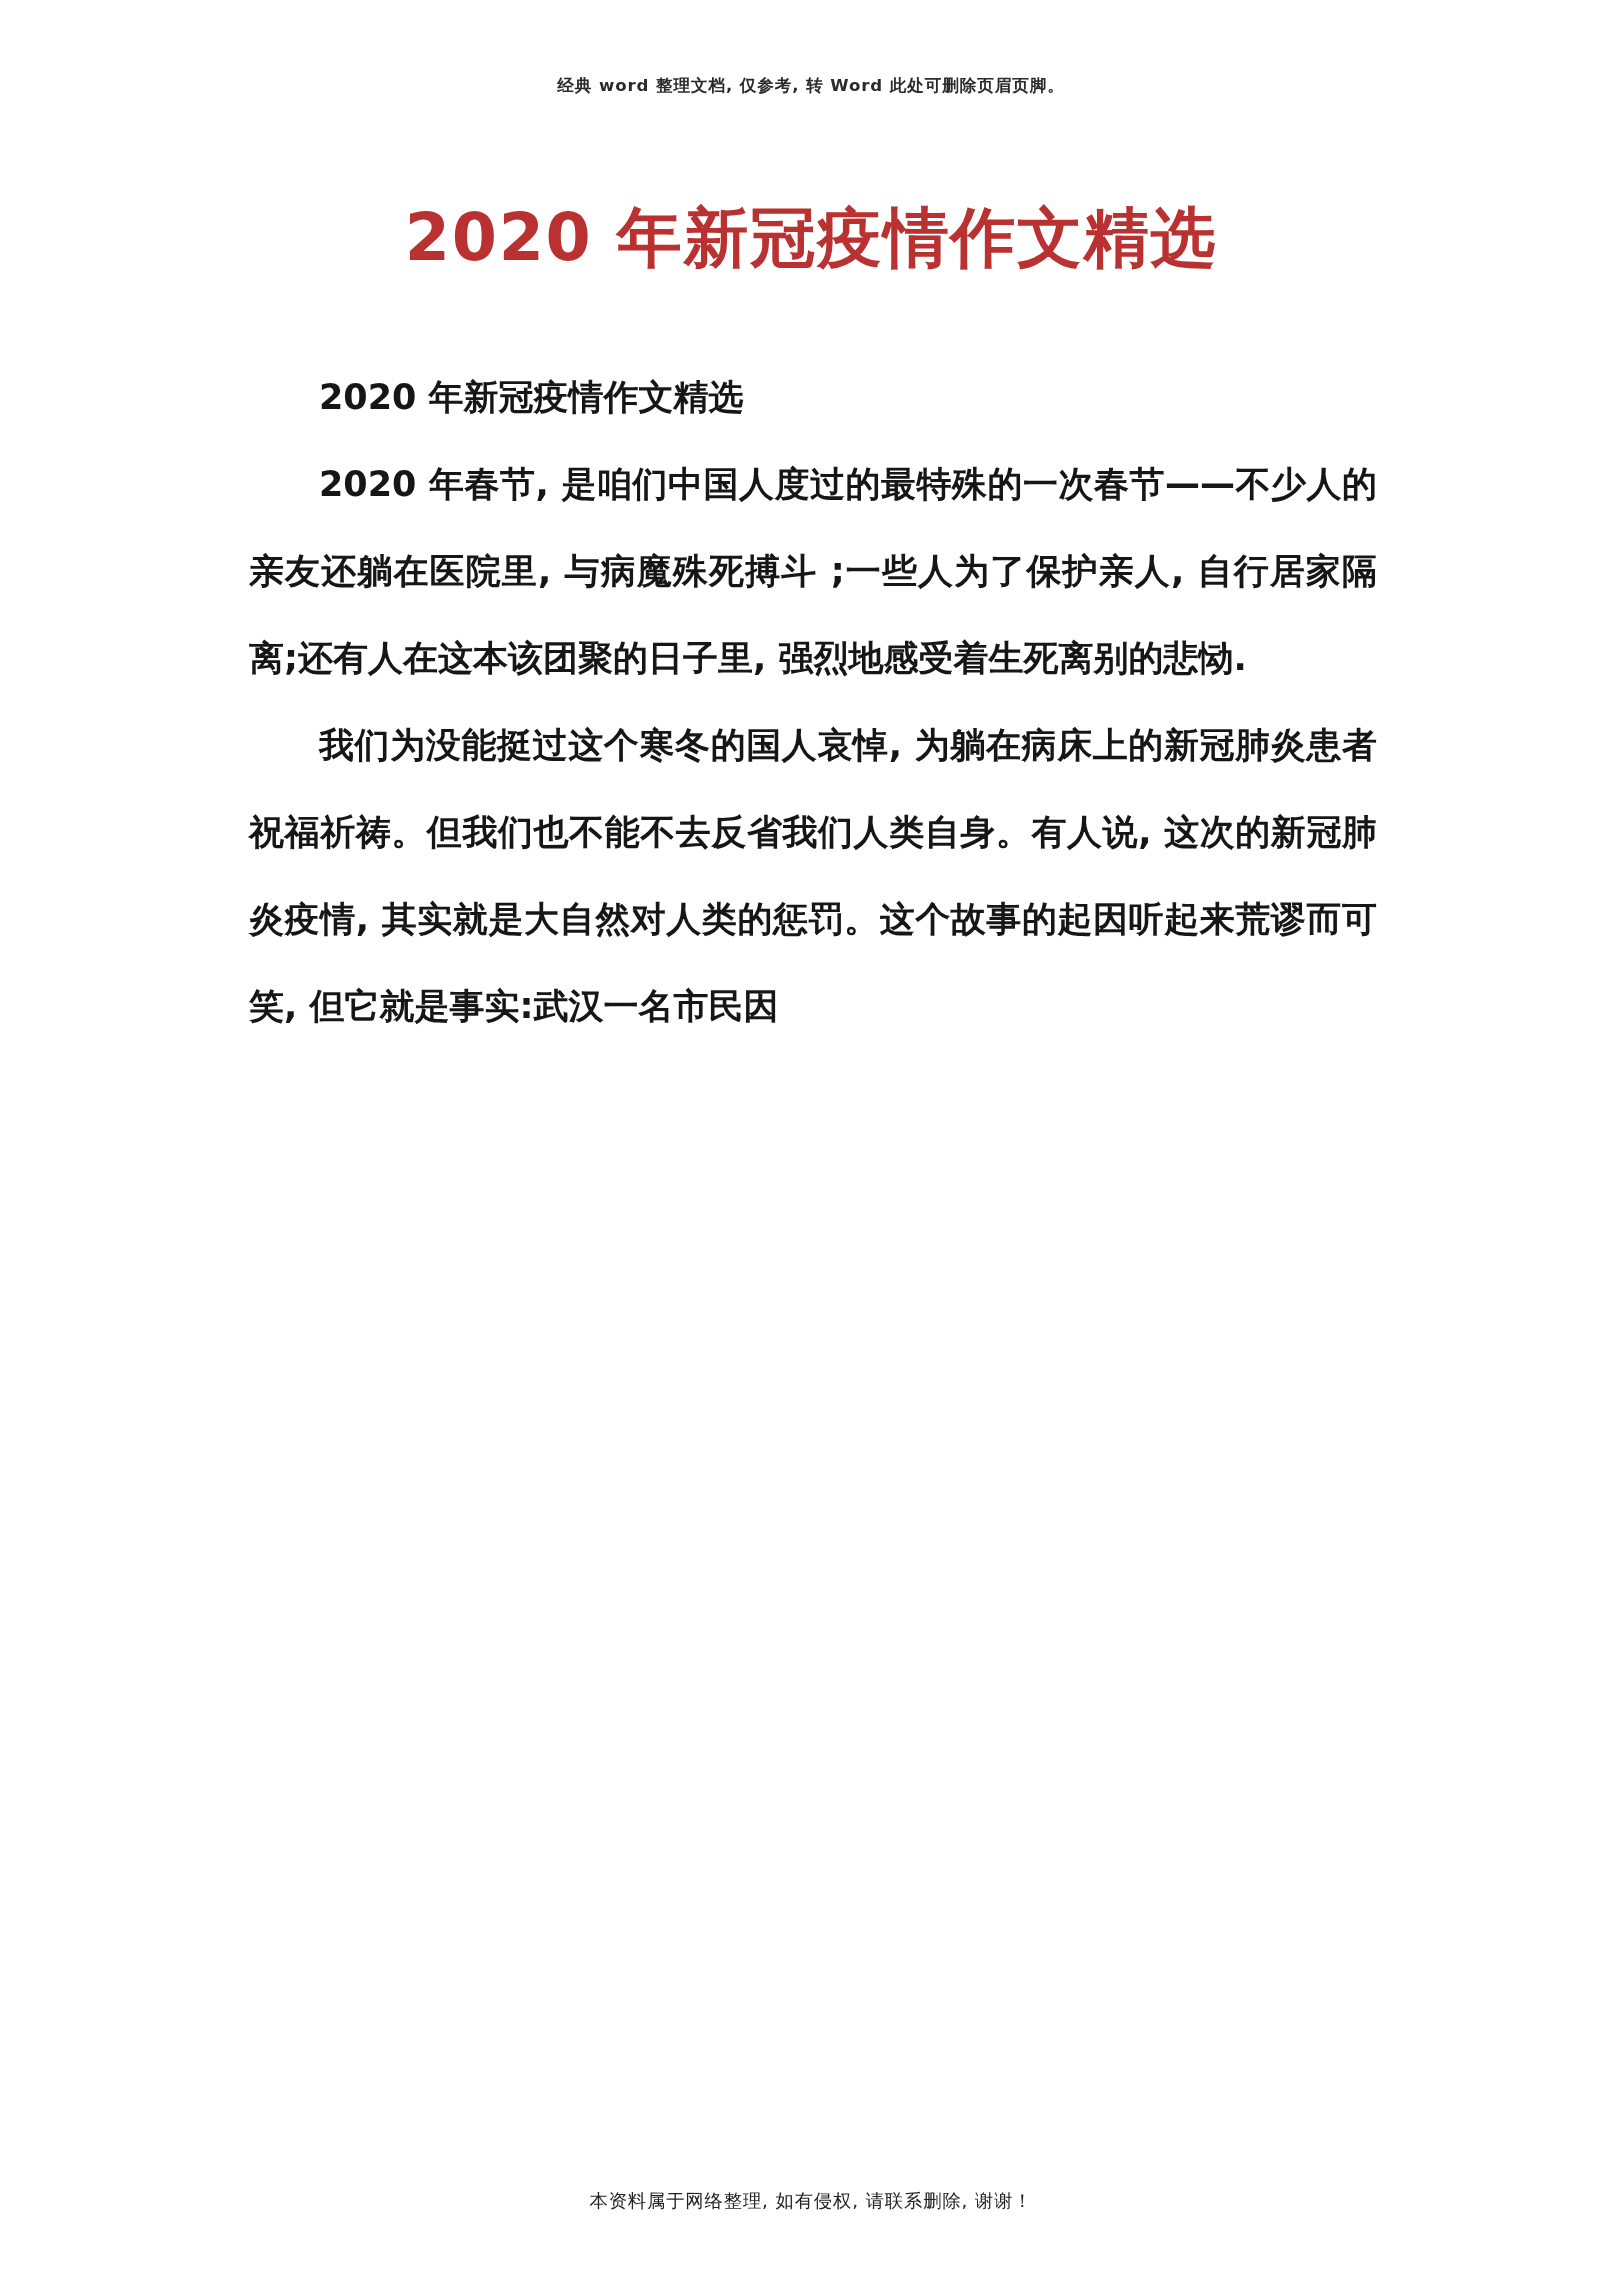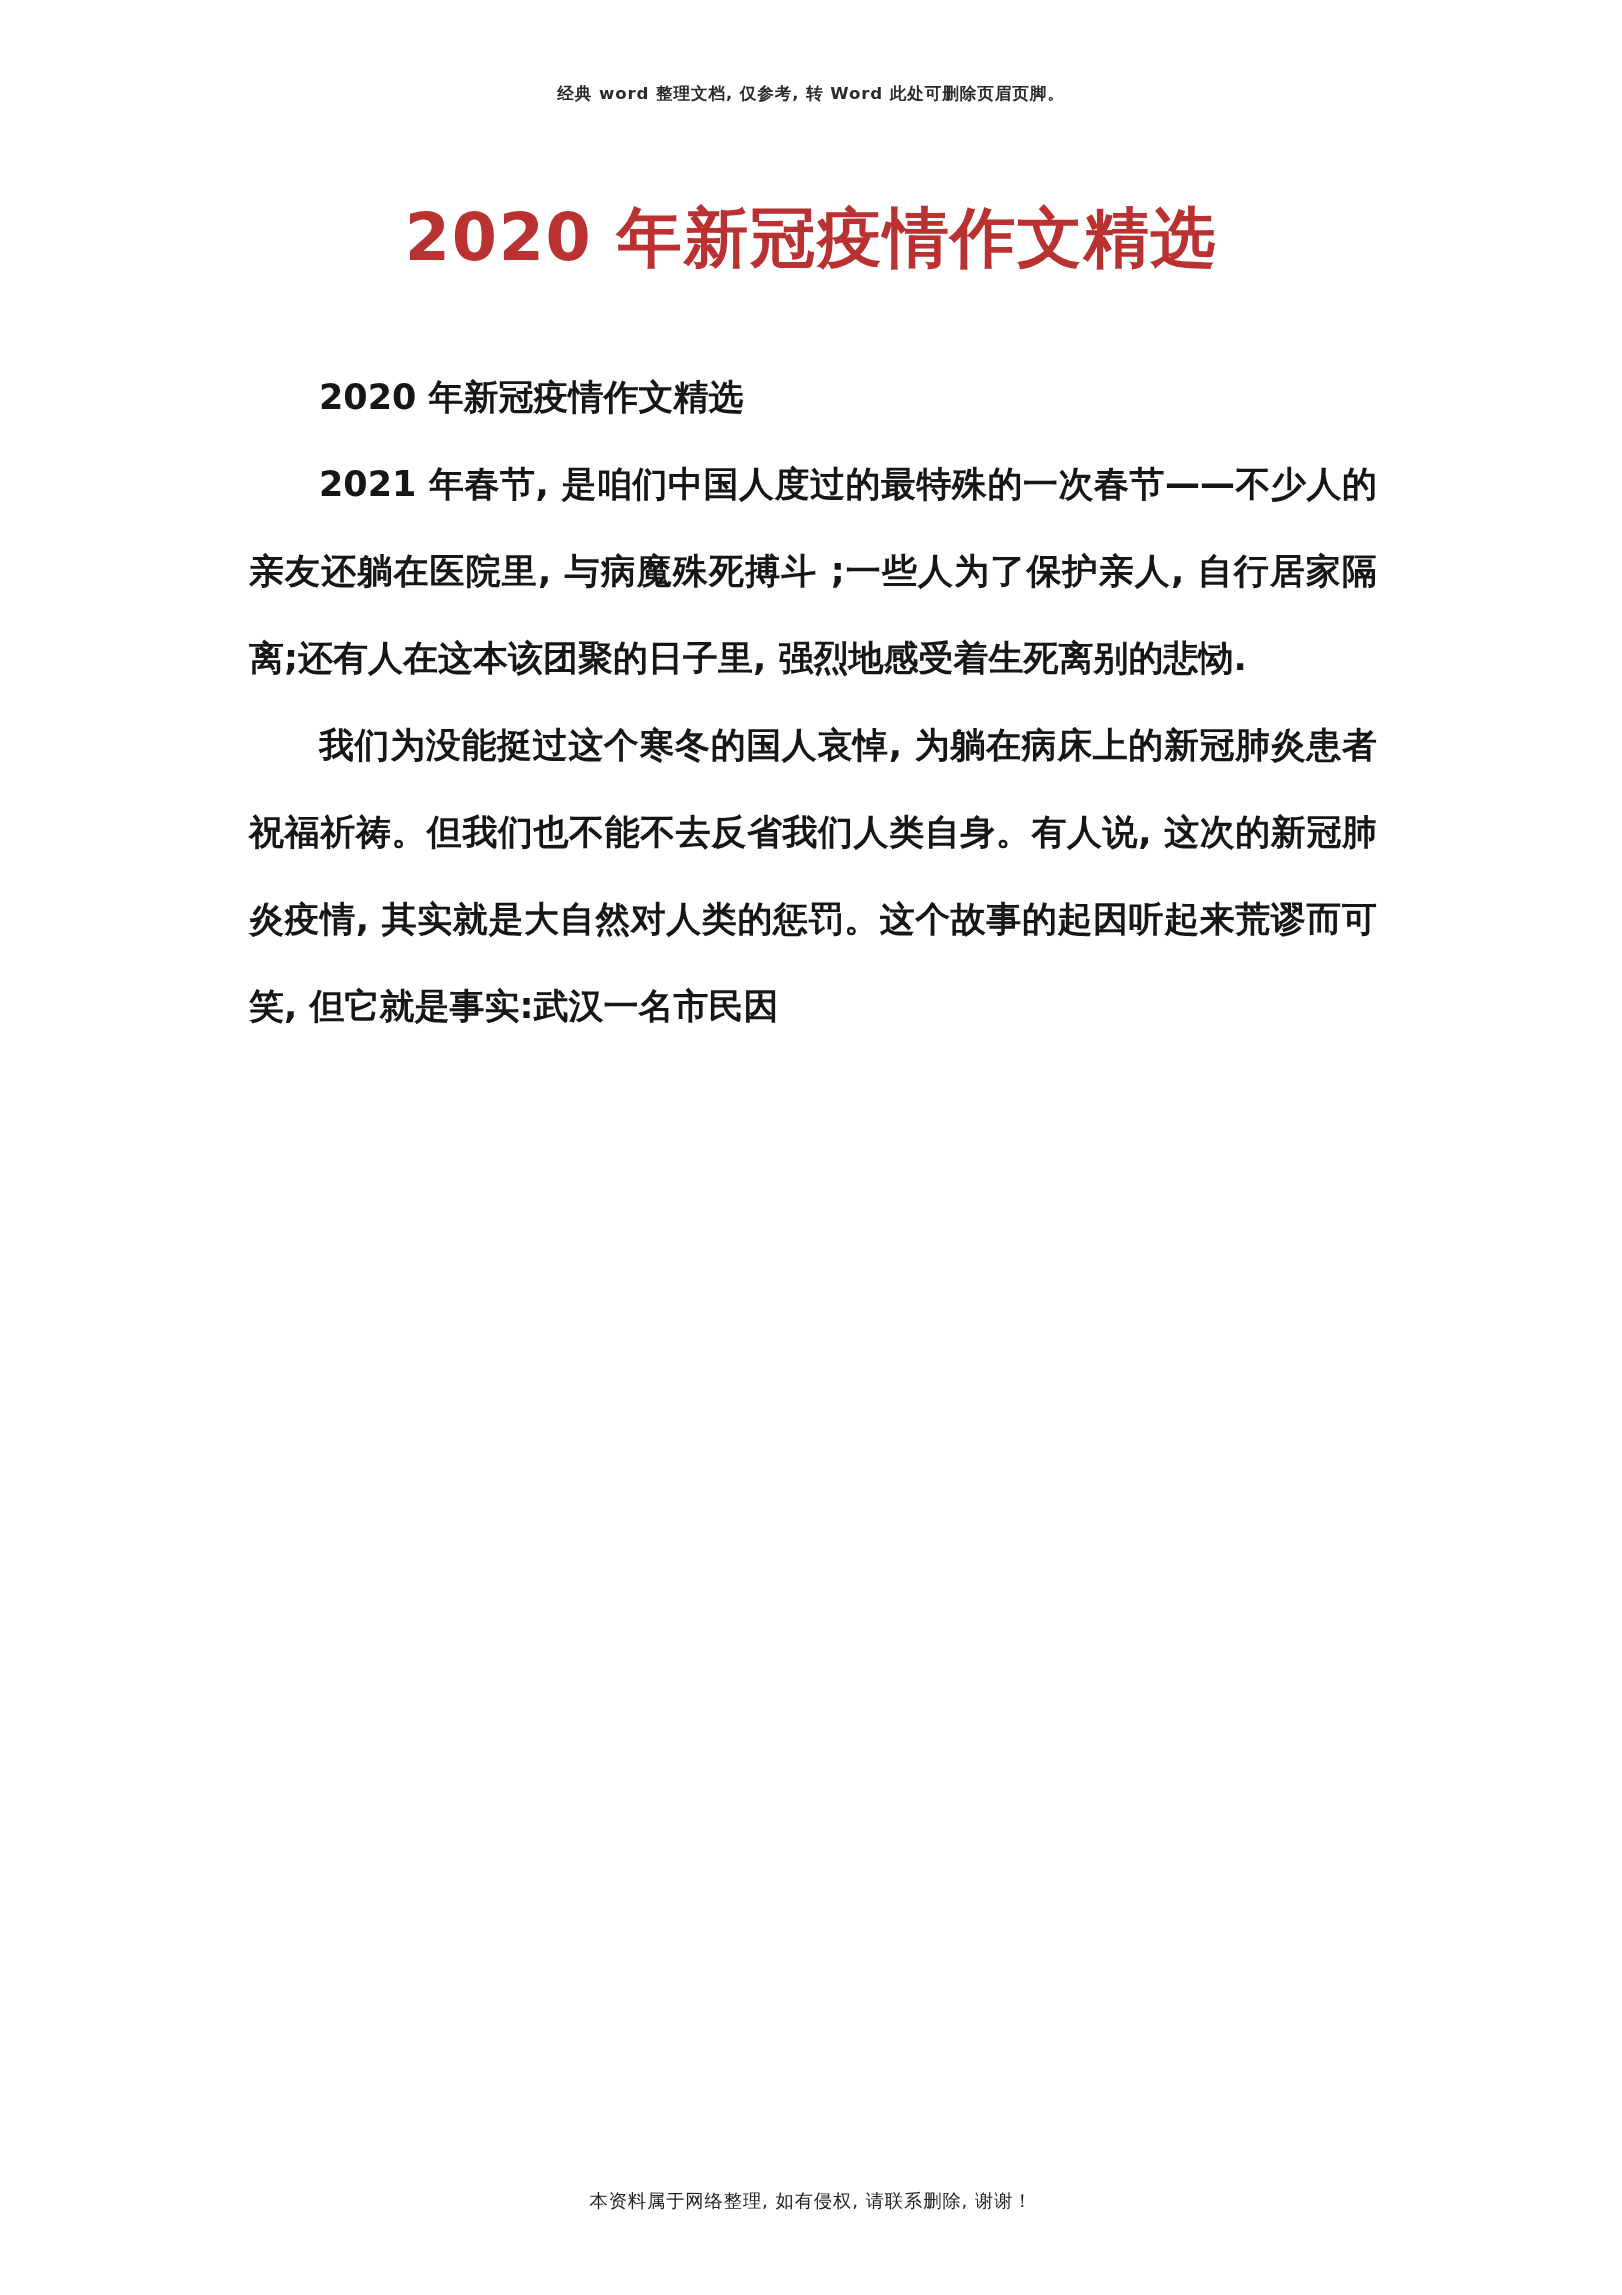--- a/index.html
+++ b/index.html
@@ -18,21 +18,20 @@
   .header-note {
     position: absolute;
     top: 75px;
     left: 0;
     right: 0;
     text-align: center;
     font-size: 16.6px;
     font-weight: 600;
     color: #2b2b2b;
     letter-spacing: 0.9px;
-    margin-top: 8px;
   }
   .doc-title {
     position: absolute;
     top: 150px;
     left: 0;
     right: 0;
     text-align: center;
     font-size: 65px;
     font-weight: 700;
     color: #B93130;
@@ -71,20 +70,20 @@
 <body>
 
 <div class="page">
 
   <div class="header-note">经典 word 整理文档, 仅参考, 转 Word 此处可删除页眉页脚。</div>
 
   <h1 class="doc-title">2020 年新冠疫情作文精选</h1>
 
   <div class="body-text">
     <p>2020 年新冠疫情作文精选</p>
-    <p>2021 年春节, 是咱们中国人度过的最特殊的一次春节——不少人的亲友还躺在医院里, 与病魔殊死搏斗 ;一些人为了保护亲人, 自行居家隔离;还有人在这本该团聚的日子里, 强烈地感受着生死离别的悲恸.</p>
+    <p>2020 年春节, 是咱们中国人度过的最特殊的一次春节——不少人的亲友还躺在医院里, 与病魔殊死搏斗 ;一些人为了保护亲人, 自行居家隔离;还有人在这本该团聚的日子里, 强烈地感受着生死离别的悲恸.</p>
     <p>我们为没能挺过这个寒冬的国人哀悼, 为躺在病床上的新冠肺炎患者祝福祈祷。但我们也不能不去反省我们人类自身。有人说, 这次的新冠肺炎疫情, 其实就是大自然对人类的惩罚。这个故事的起因听起来荒谬而可笑, 但它就是事实:武汉一名市民因</p>
   </div>
 
   <div class="footer-note">本资料属于网络整理, 如有侵权, 请联系删除, 谢谢！</div>
 
 </div>
 
 
 </body></html>

